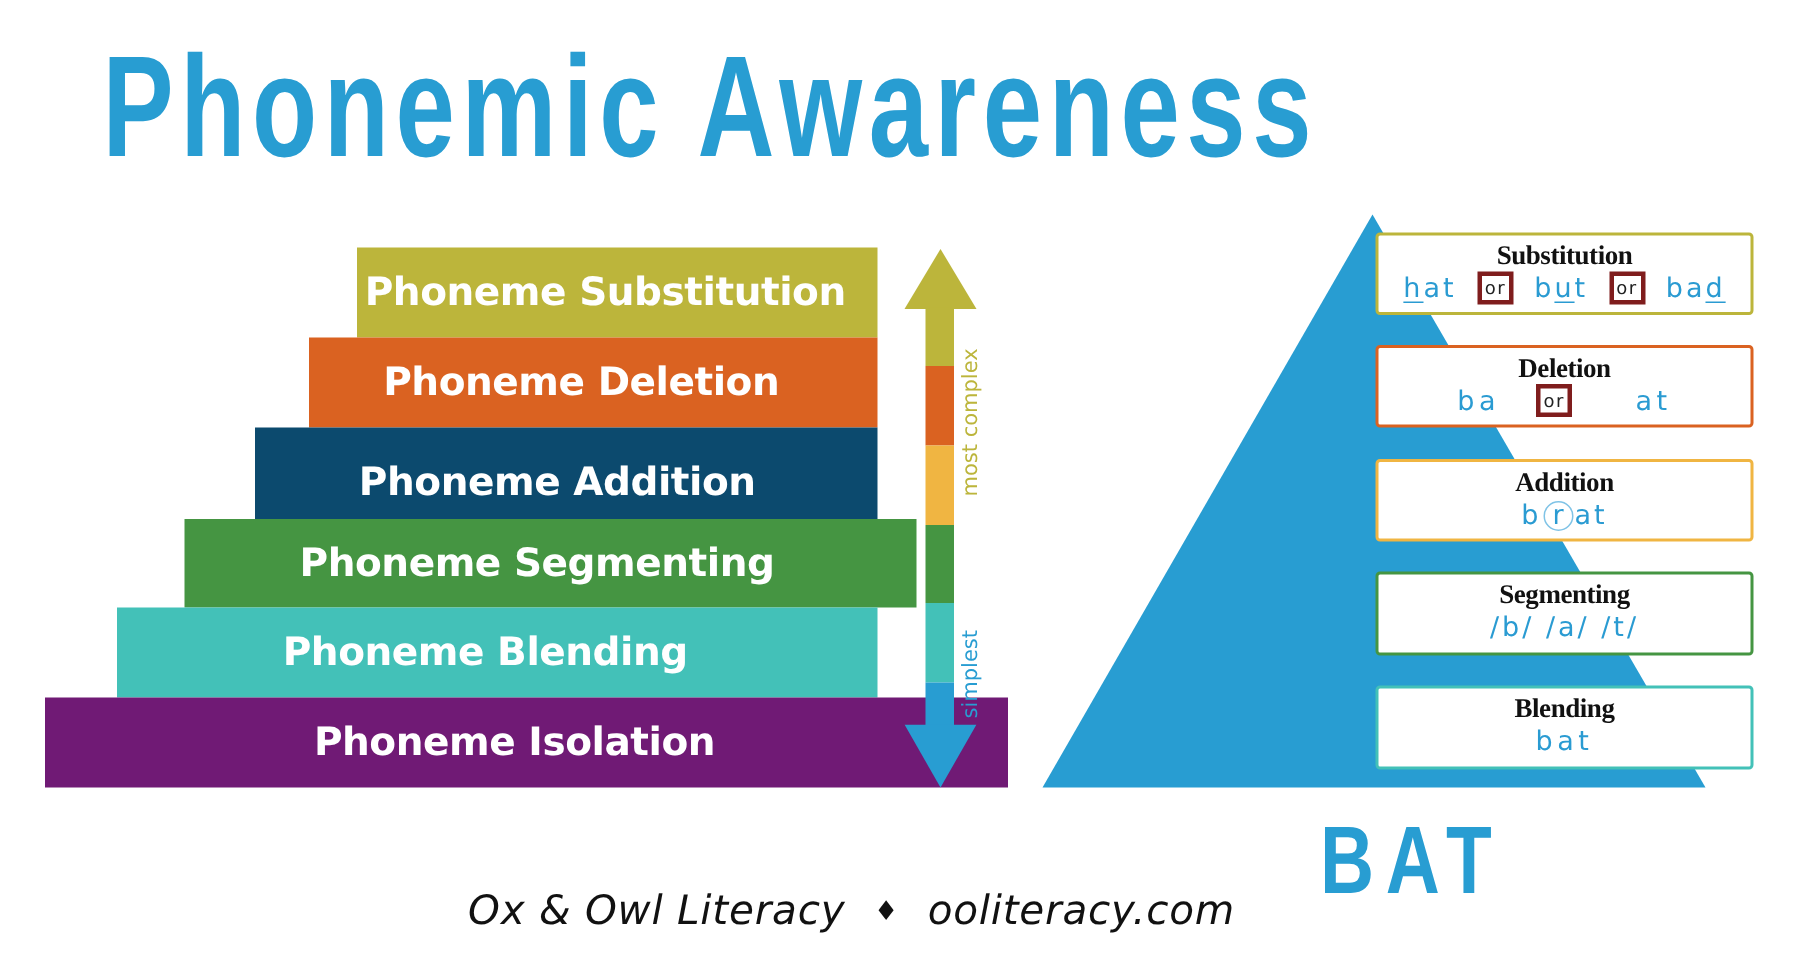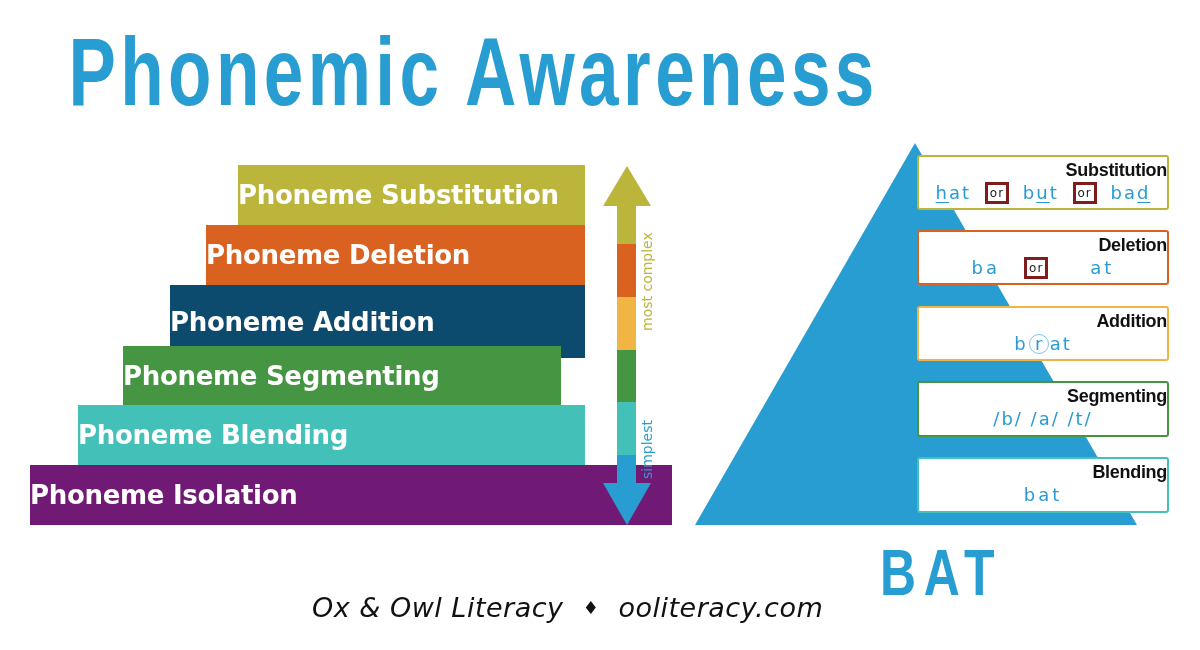--- a/index.html
+++ b/index.html
@@ -10,39 +10,39 @@
     position: absolute; left: 0; top: 22px; width: 1280px; text-align: center;
     font-family: "Liberation Sans", sans-serif; font-weight: bold;
     font-size: 96px; color: #289dd2; letter-spacing: 6px;
     transform: scaleX(0.74); transform-origin: 0 0;
     line-height: 100px;
   }
 
   .bar {
     position: absolute; color: #ffffff;
     font-family: "DejaVu Sans", sans-serif; font-weight: bold;
-    font-size: 26px; display: flex; align-items: center; justify-content: flex-start;
+    font-size: 26px; display: flex; align-items: center; justify-content: center;
     padding-right: 16px; letter-spacing: -0.3px;
   }
 
   .arrow-shaft-seg { position: absolute; left: 617px; width: 19px; }
   .arrow-label {
     position: absolute; font-family: "DejaVu Sans", sans-serif; font-size: 14px;
     transform: rotate(-90deg); transform-origin: 0 0; white-space: nowrap;
   }
 
   .tri { position: absolute; left: 0; top: 0; }
 
   .box {
     position: absolute; left: 917px; width: 252px; background: #ffffff;
     border: 2px solid; border-radius: 3px; text-align: center;
   }
   .box-title {
-    font-family: Liberation Sans, sans-serif; font-weight: bold; font-size: 18px;
-    color: #111; line-height: 22px; margin-top: 2px; letter-spacing: -0.3px; text-align: right;
+    font-family: Liberation Serif, serif; font-weight: bold; font-size: 18px;
+    color: #111; line-height: 22px; margin-top: 2px; letter-spacing: -0.3px;
   }
   .box-ex {
     font-family: "DejaVu Sans", sans-serif; font-size: 18px; color: #2a9bd2;
     letter-spacing: 3px; line-height: 24px; white-space: nowrap;
   }
   .or-box {
     display: inline-block; font-size: 12px; color: #222; letter-spacing: 1px;
     border: 3px solid #7f1d1d; padding: 0 2px; line-height: 16px;
     vertical-align: 2px; margin: 0 6px;
   }
@@ -73,21 +73,21 @@
 
 <div class="bar" style="left:238px; top:165px; width:347px; height:60px; background:#bcb53b;">
   <span>Phoneme Substitution</span>
 </div>
 <div class="bar" style="left:206px; top:225px; width:379px; height:60px; background:#da6221;">
   <span>Phoneme Deletion</span>
 </div>
 <div class="bar" style="left:170px; top:285px; width:415px; height:73px; background:#0c4a6e; padding-right:12px;">
   <span>Phoneme Addition</span>
 </div>
-<div class="bar" style="left:123px; top:346px; width:438px; height:59px; background:#459542; padding-right:18px;">
+<div class="bar" style="left:123px; top:346px; width:488px; height:59px; background:#459542; padding-right:18px;">
   <span>Phoneme Segmenting</span>
 </div>
 <div class="bar" style="left:78px; top:405px; width:507px; height:60px; background:#43c1b8; ">
   <span>Phoneme Blending</span>
 </div>
 <div class="bar" style="left:30px; top:465px; width:642px; height:60px; background:#701a75;">
   <span>Phoneme Isolation</span>
 </div>
 
 <div>

